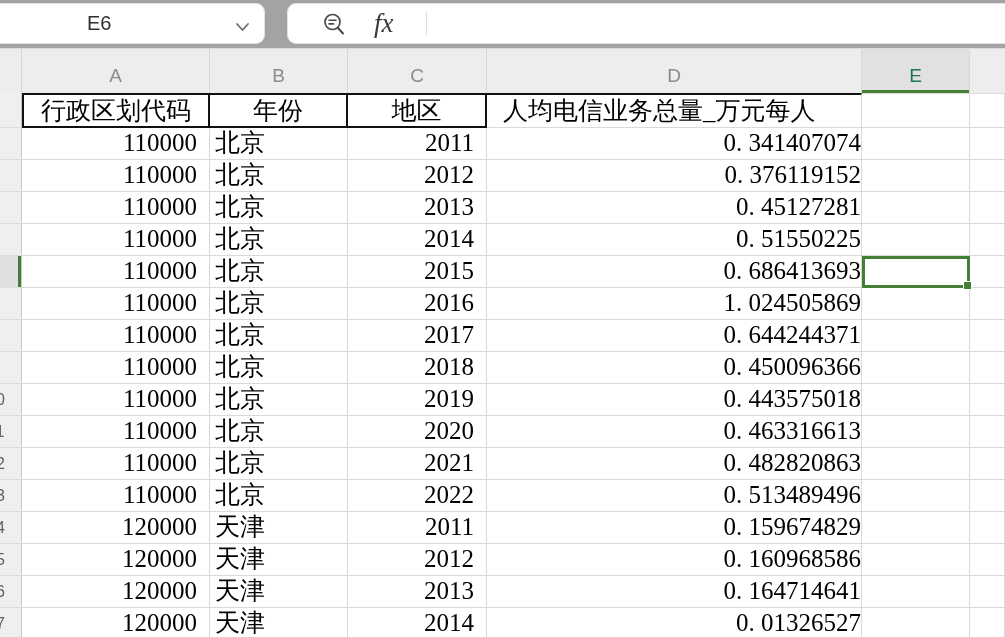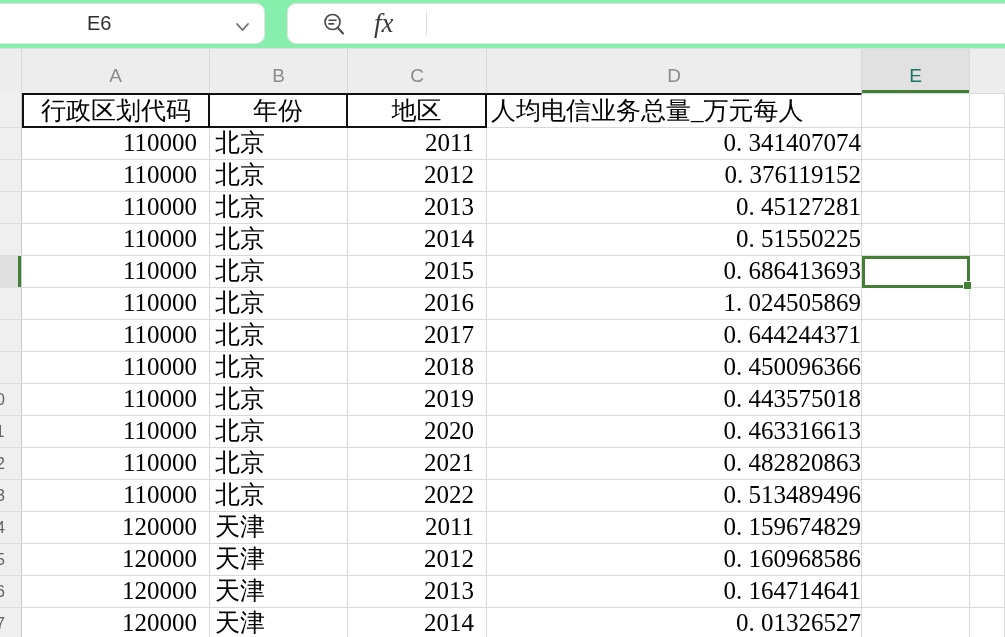--- a/index.html
+++ b/index.html
@@ -7,21 +7,21 @@
     position:relative;
     width:1005px;height:637px;
     overflow:hidden;
     background:#ffffff;
     font-family:"Liberation Sans","DejaVu Sans",sans-serif;
     -webkit-font-smoothing:antialiased;
   }
   
   .topbar{
     position:absolute;left:0;top:0;width:100%;height:48px;
-    background:#86efac;
+    background:#a3a3a3;
   }
   .namebox{
     position:absolute;left:-18px;top:3px;width:283px;height:41px;
     background:#fff;border:1px solid #e2e2e2;border-radius:9px;
     box-sizing:border-box;
   }
   .nb-text{
     position:absolute;left:104px;top:0;line-height:39px;
     font-size:20px;color:#2e2e2e;
   }
@@ -82,21 +82,21 @@
   }
   .serif{font-family:"Liberation Serif","DejaVu Serif",serif;}
   .hc{
     font-size:25px;font-weight:normal;text-align:center;line-height:31px;
     background:#fff;white-space:nowrap;overflow:hidden;cursor:cell;
   }
   .hc-a{border:2.5px solid #111;}
   .hc-b,.hc-c{border-top:2.5px solid #111;border-right:2.5px solid #111;border-bottom:2.5px solid #111;}
   .hc-d{
     border-top:2.5px solid #111;border-right:1px solid #d9d9d9;border-bottom:1px solid #d9d9d9;
-    font-weight:normal;text-align:left;padding-left:4px;
+    font-weight:normal;text-align:left;padding-left:16px;
   }
   .hc-empty{border-top:1px solid #d9d9d9;border-right:1px solid #d9d9d9;border-bottom:1px solid #d9d9d9;font-weight:normal;}
   .dc{
     font-size:25px;line-height:30px;background:#fff;
     border-right:1px solid #d9d9d9;border-bottom:1px solid #d9d9d9;
     white-space:nowrap;overflow:hidden;cursor:cell;
   }
   .num{text-align:right;padding-right:12px;}
   .val{text-align:right;padding-right:0;}
   .txt{text-align:left;padding-left:5px;}

